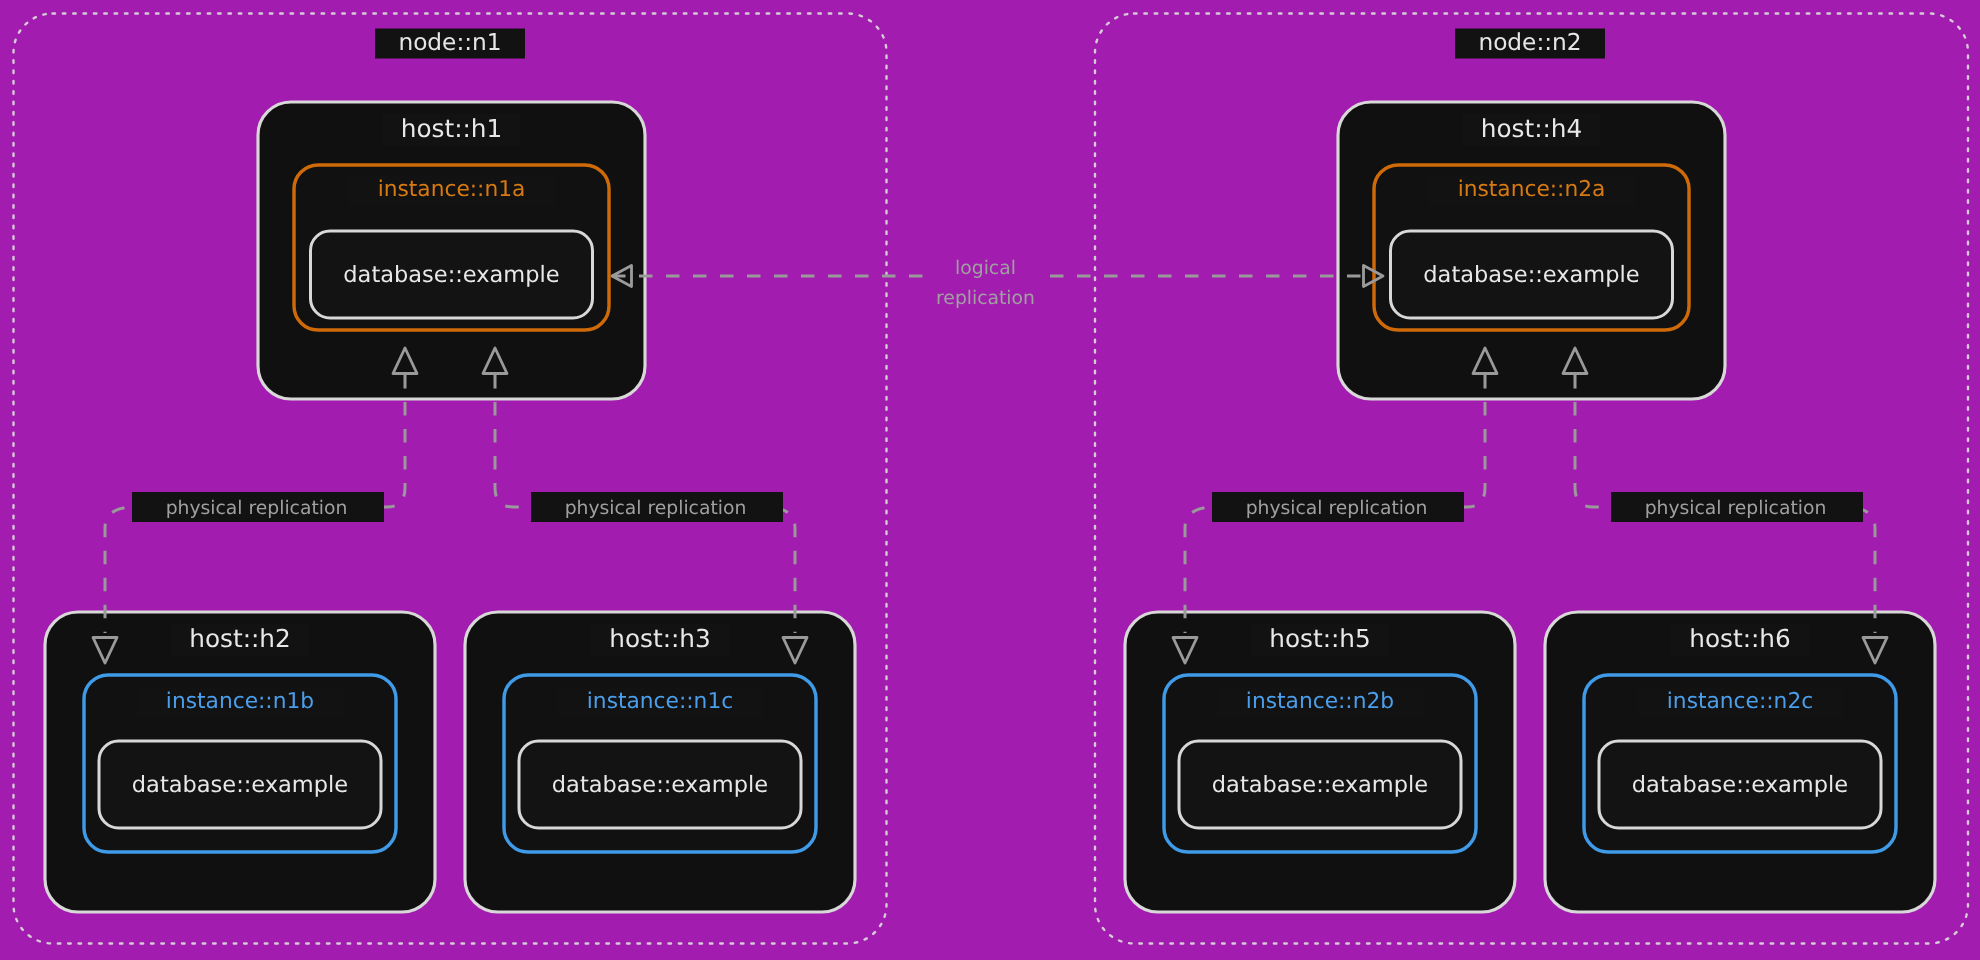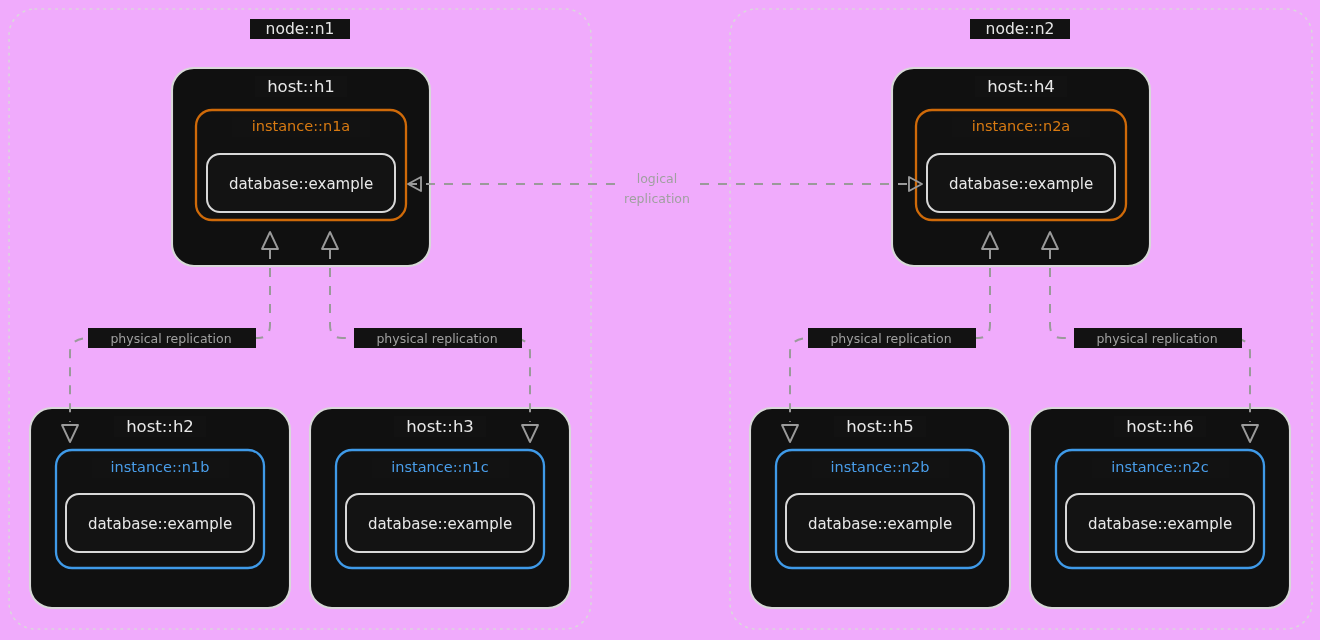--- a/index.html
+++ b/index.html
@@ -10,21 +10,21 @@
   body {
     width: 1320px;
     height: 640px;
     overflow: hidden;
     font-family: "DejaVu Sans", sans-serif;
   }
   #diagram-root {
     position: relative;
     width: 1320px;
     height: 640px;
-    background: #f0abfc;
+    background: #a21caf;
   }
   svg#diagram {
     position: absolute;
     top: 0; left: 0;
     width: 1320px;
     height: 640px;
     display: block;
   }
   .node-box {
     fill: none;

